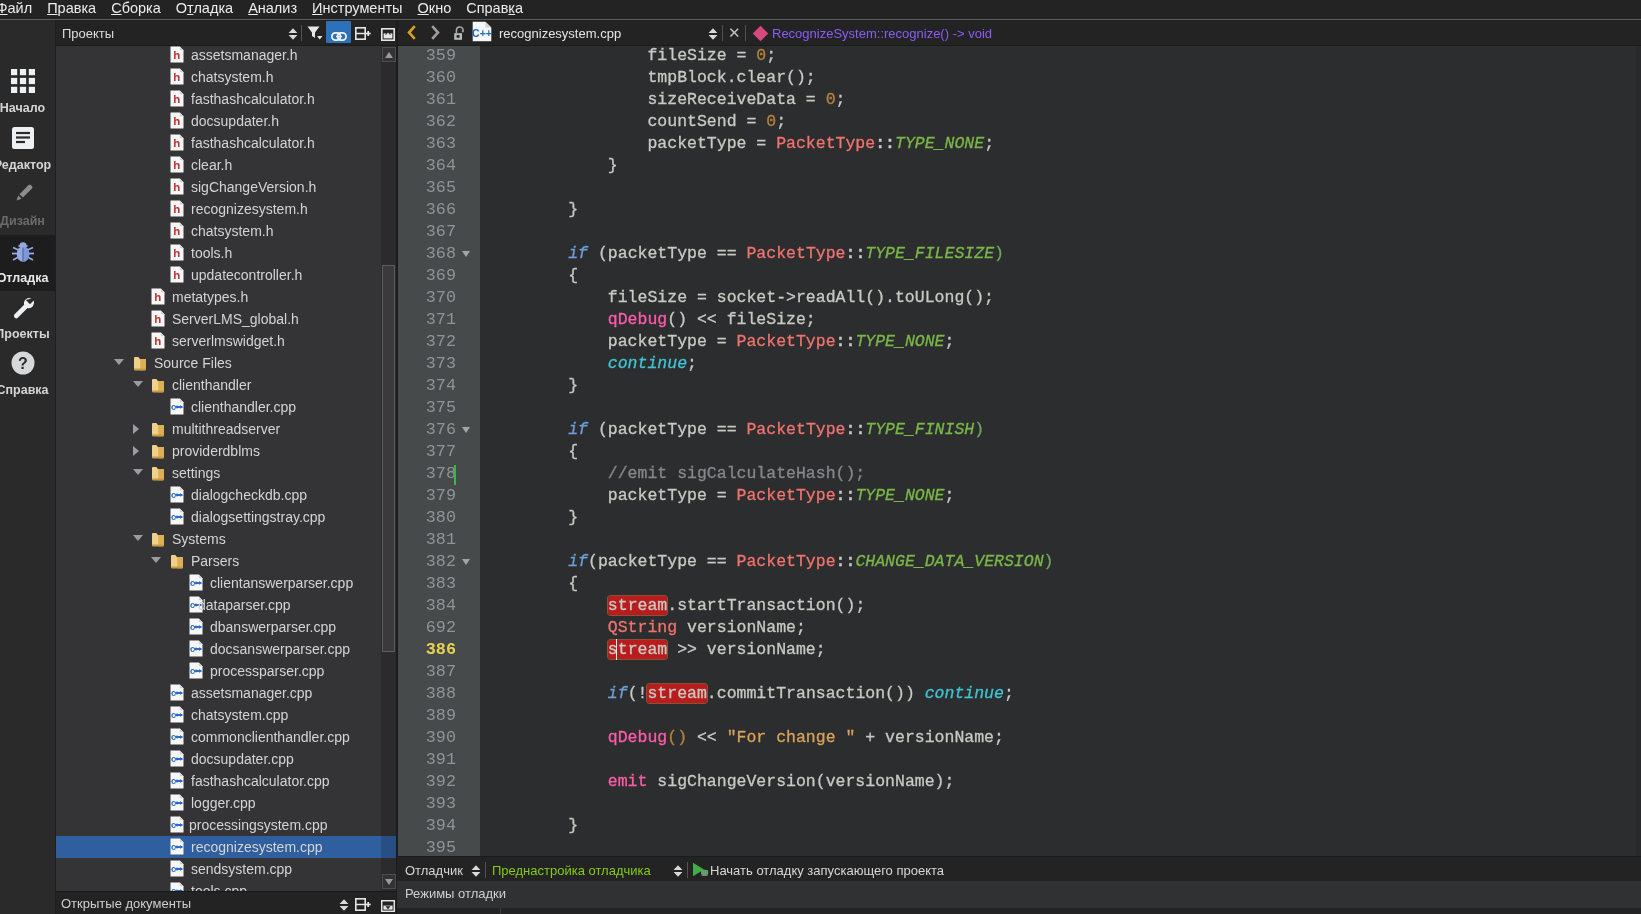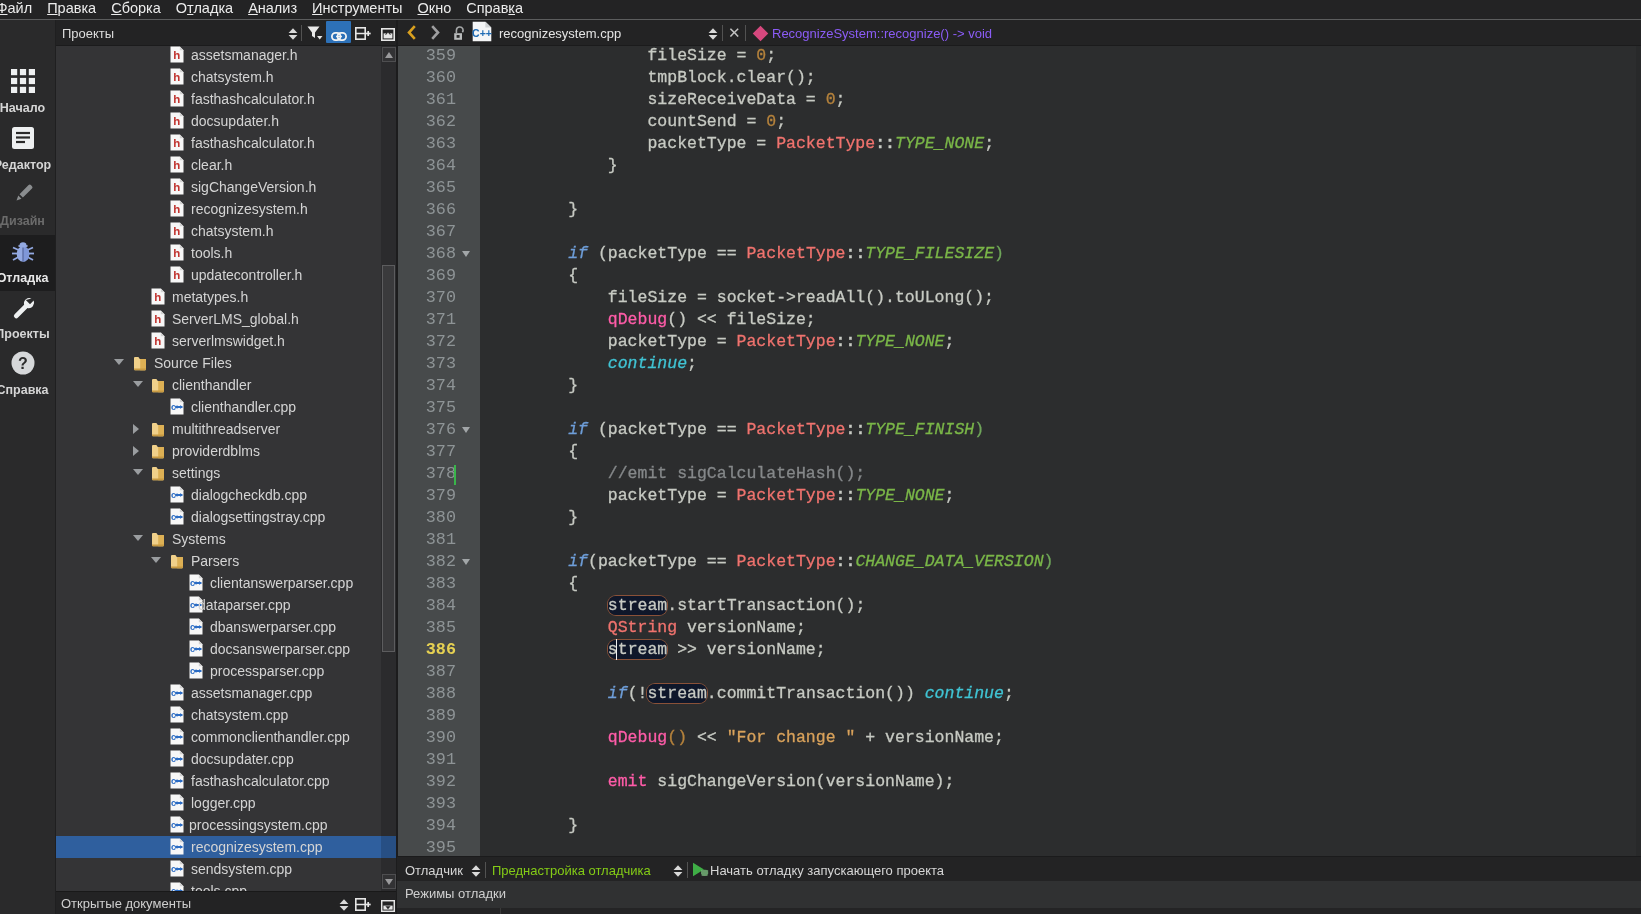--- a/index.html
+++ b/index.html
@@ -50,21 +50,21 @@
 .c{color:#40c4d4;font-style:italic}
 .e{color:#ff5ca8}
 .t{color:#f0736e}
 .en{color:#7ab648;font-style:italic}
 .g{color:#6fa55a}
 .n{color:#b5823c}
 .s{color:#d9a25b}
 .cm{color:#85888a;}
 .o{font-weight:bold}
 .y{color:#b5823c}
-.hl{position:relative;background:#0f172a;box-shadow:0 0 0 1px #8a5138;border-radius:8px}
+.hl{position:relative;background:#b91c1c;box-shadow:0 0 0 1px #8a5138;border-radius:3px}
 .caret{position:absolute;left:8px;top:-1px;width:1.6px;height:21px;background:#eeeeee}
 .fold{position:absolute;left:64px;width:0;height:0;border-left:4.5px solid transparent;border-right:4.5px solid transparent;border-top:6px solid #a2a6a8}
 #gcaret{position:absolute;left:56px;top:419px;width:2px;height:20px;background:#39b54a}
 
 #dbgbar{position:absolute;left:397px;top:856px;width:1244px;height:25px;background:#232324;border-top:1px solid #1b1b1c;box-sizing:border-box}
 #modesbar{position:absolute;left:397px;top:881px;width:1324px;height:27px;background:#303132}
 #bstrip{position:absolute;left:397px;top:908px;width:1244px;height:6px;background:#242425}
 #vline{position:absolute;left:396px;top:20px;width:2px;height:894px;background:#1c1c1d}
 #redge{position:absolute;left:1636px;top:46px;width:5px;height:811px;background:#28292a}
 </style></head><body>
@@ -611,21 +611,21 @@
       <div class="gl">375</div>
       <div class="gl">376</div>
       <div class="gl">377</div>
       <div class="gl">378</div>
       <div class="gl">379</div>
       <div class="gl">380</div>
       <div class="gl">381</div>
       <div class="gl">382</div>
       <div class="gl">383</div>
       <div class="gl">384</div>
-      <div class="gl">385</div>
+      <div class="gl">692</div>
       <div class="gl cur">386</div>
       <div class="gl">387</div>
       <div class="gl">388</div>
       <div class="gl">389</div>
       <div class="gl">390</div>
       <div class="gl">391</div>
       <div class="gl">392</div>
       <div class="gl">393</div>
       <div class="gl">394</div>
       <div class="gl">395</div>

